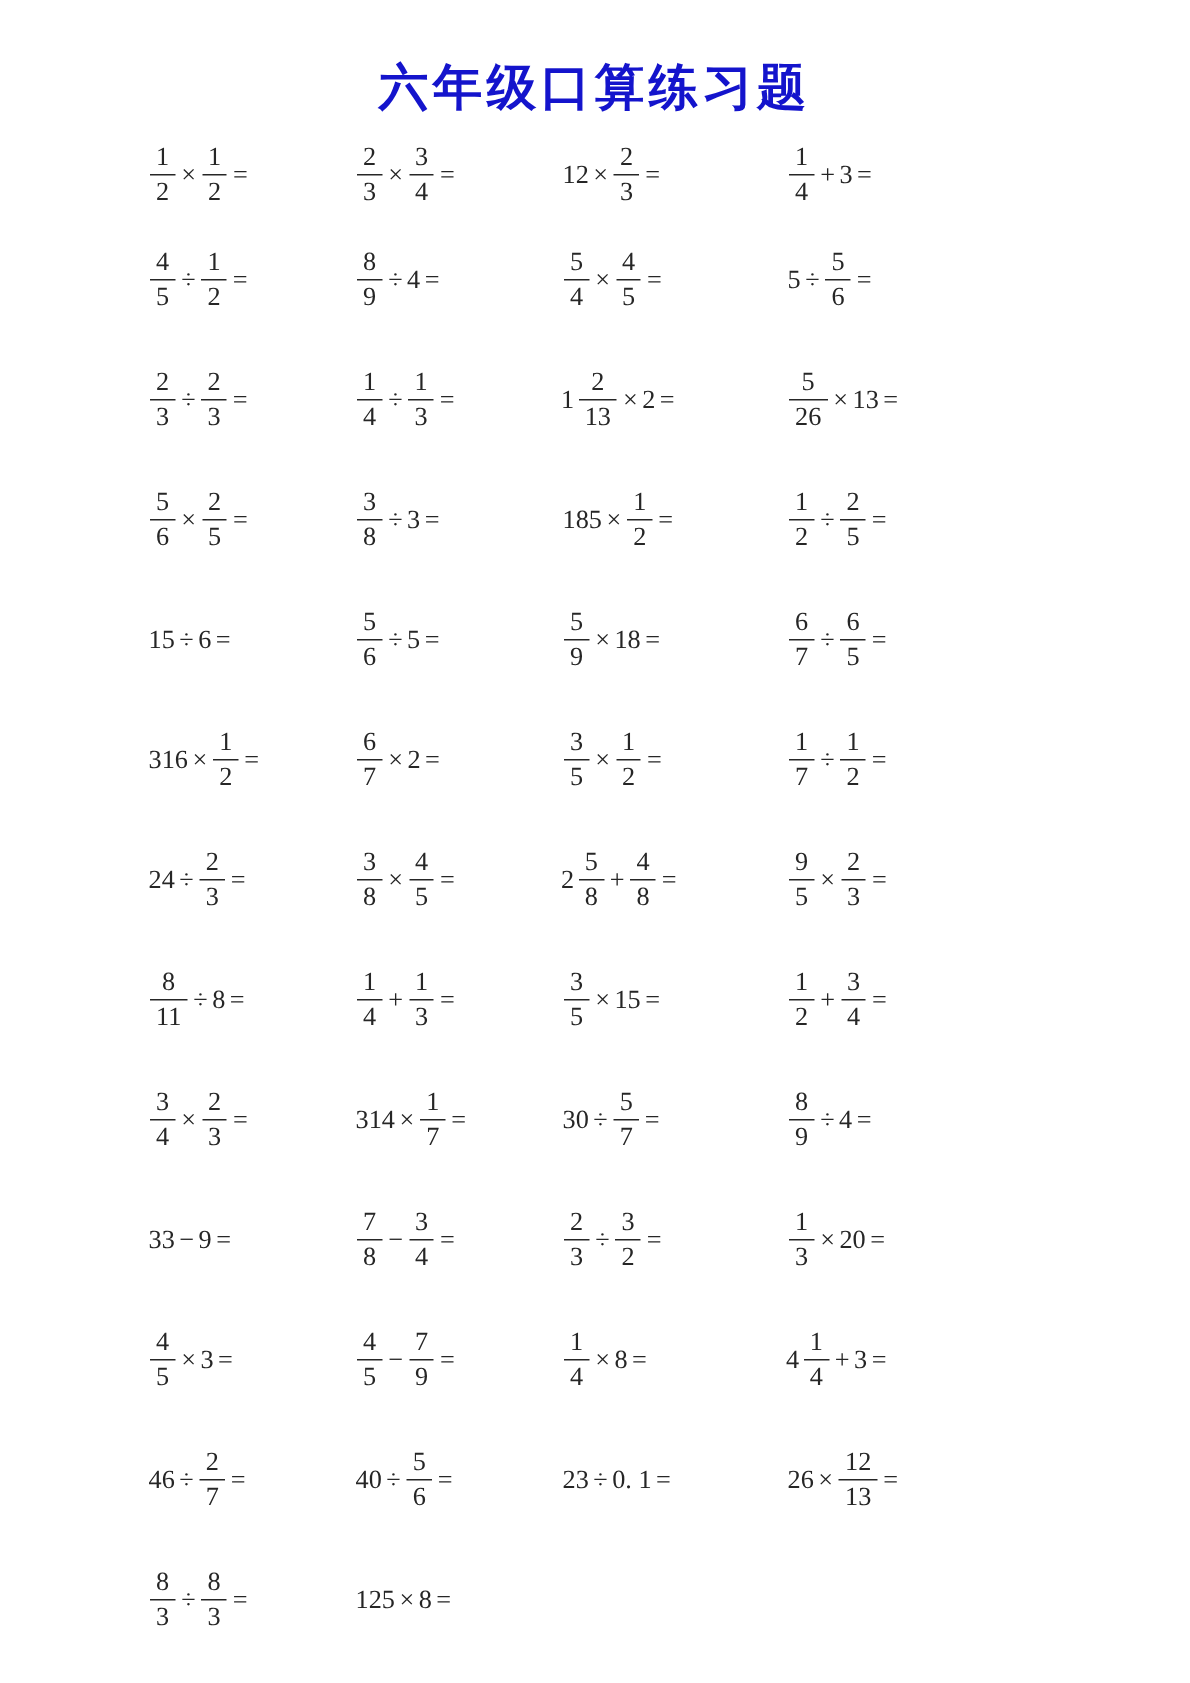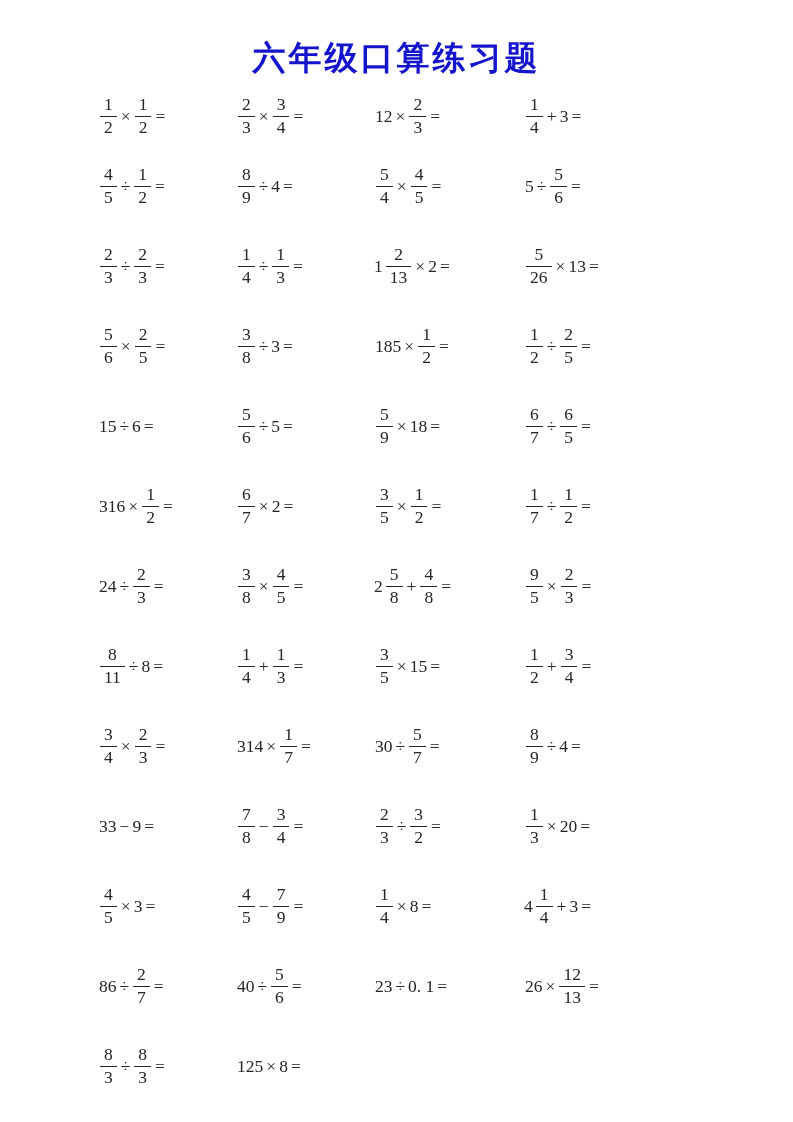--- a/index.html
+++ b/index.html
@@ -513,21 +513,21 @@
               <span class="den">4</span>
             </span>
           </span>
           <span class="op">+</span>
           <span class="plain">3</span>
           <span class="op">=</span>
         </div>
       </div>
       <div class="row">
         <div class="cell">
-          <span class="plain">86</span>
+          <span class="plain">46</span>
           <span class="op">÷</span>
           <span class="frac">
             <span class="num">2</span>
             <span class="den">7</span>
           </span>
           <span class="op">=</span>
         </div>
         <div class="cell">
           <span class="plain">40</span>
           <span class="op">÷</span>

